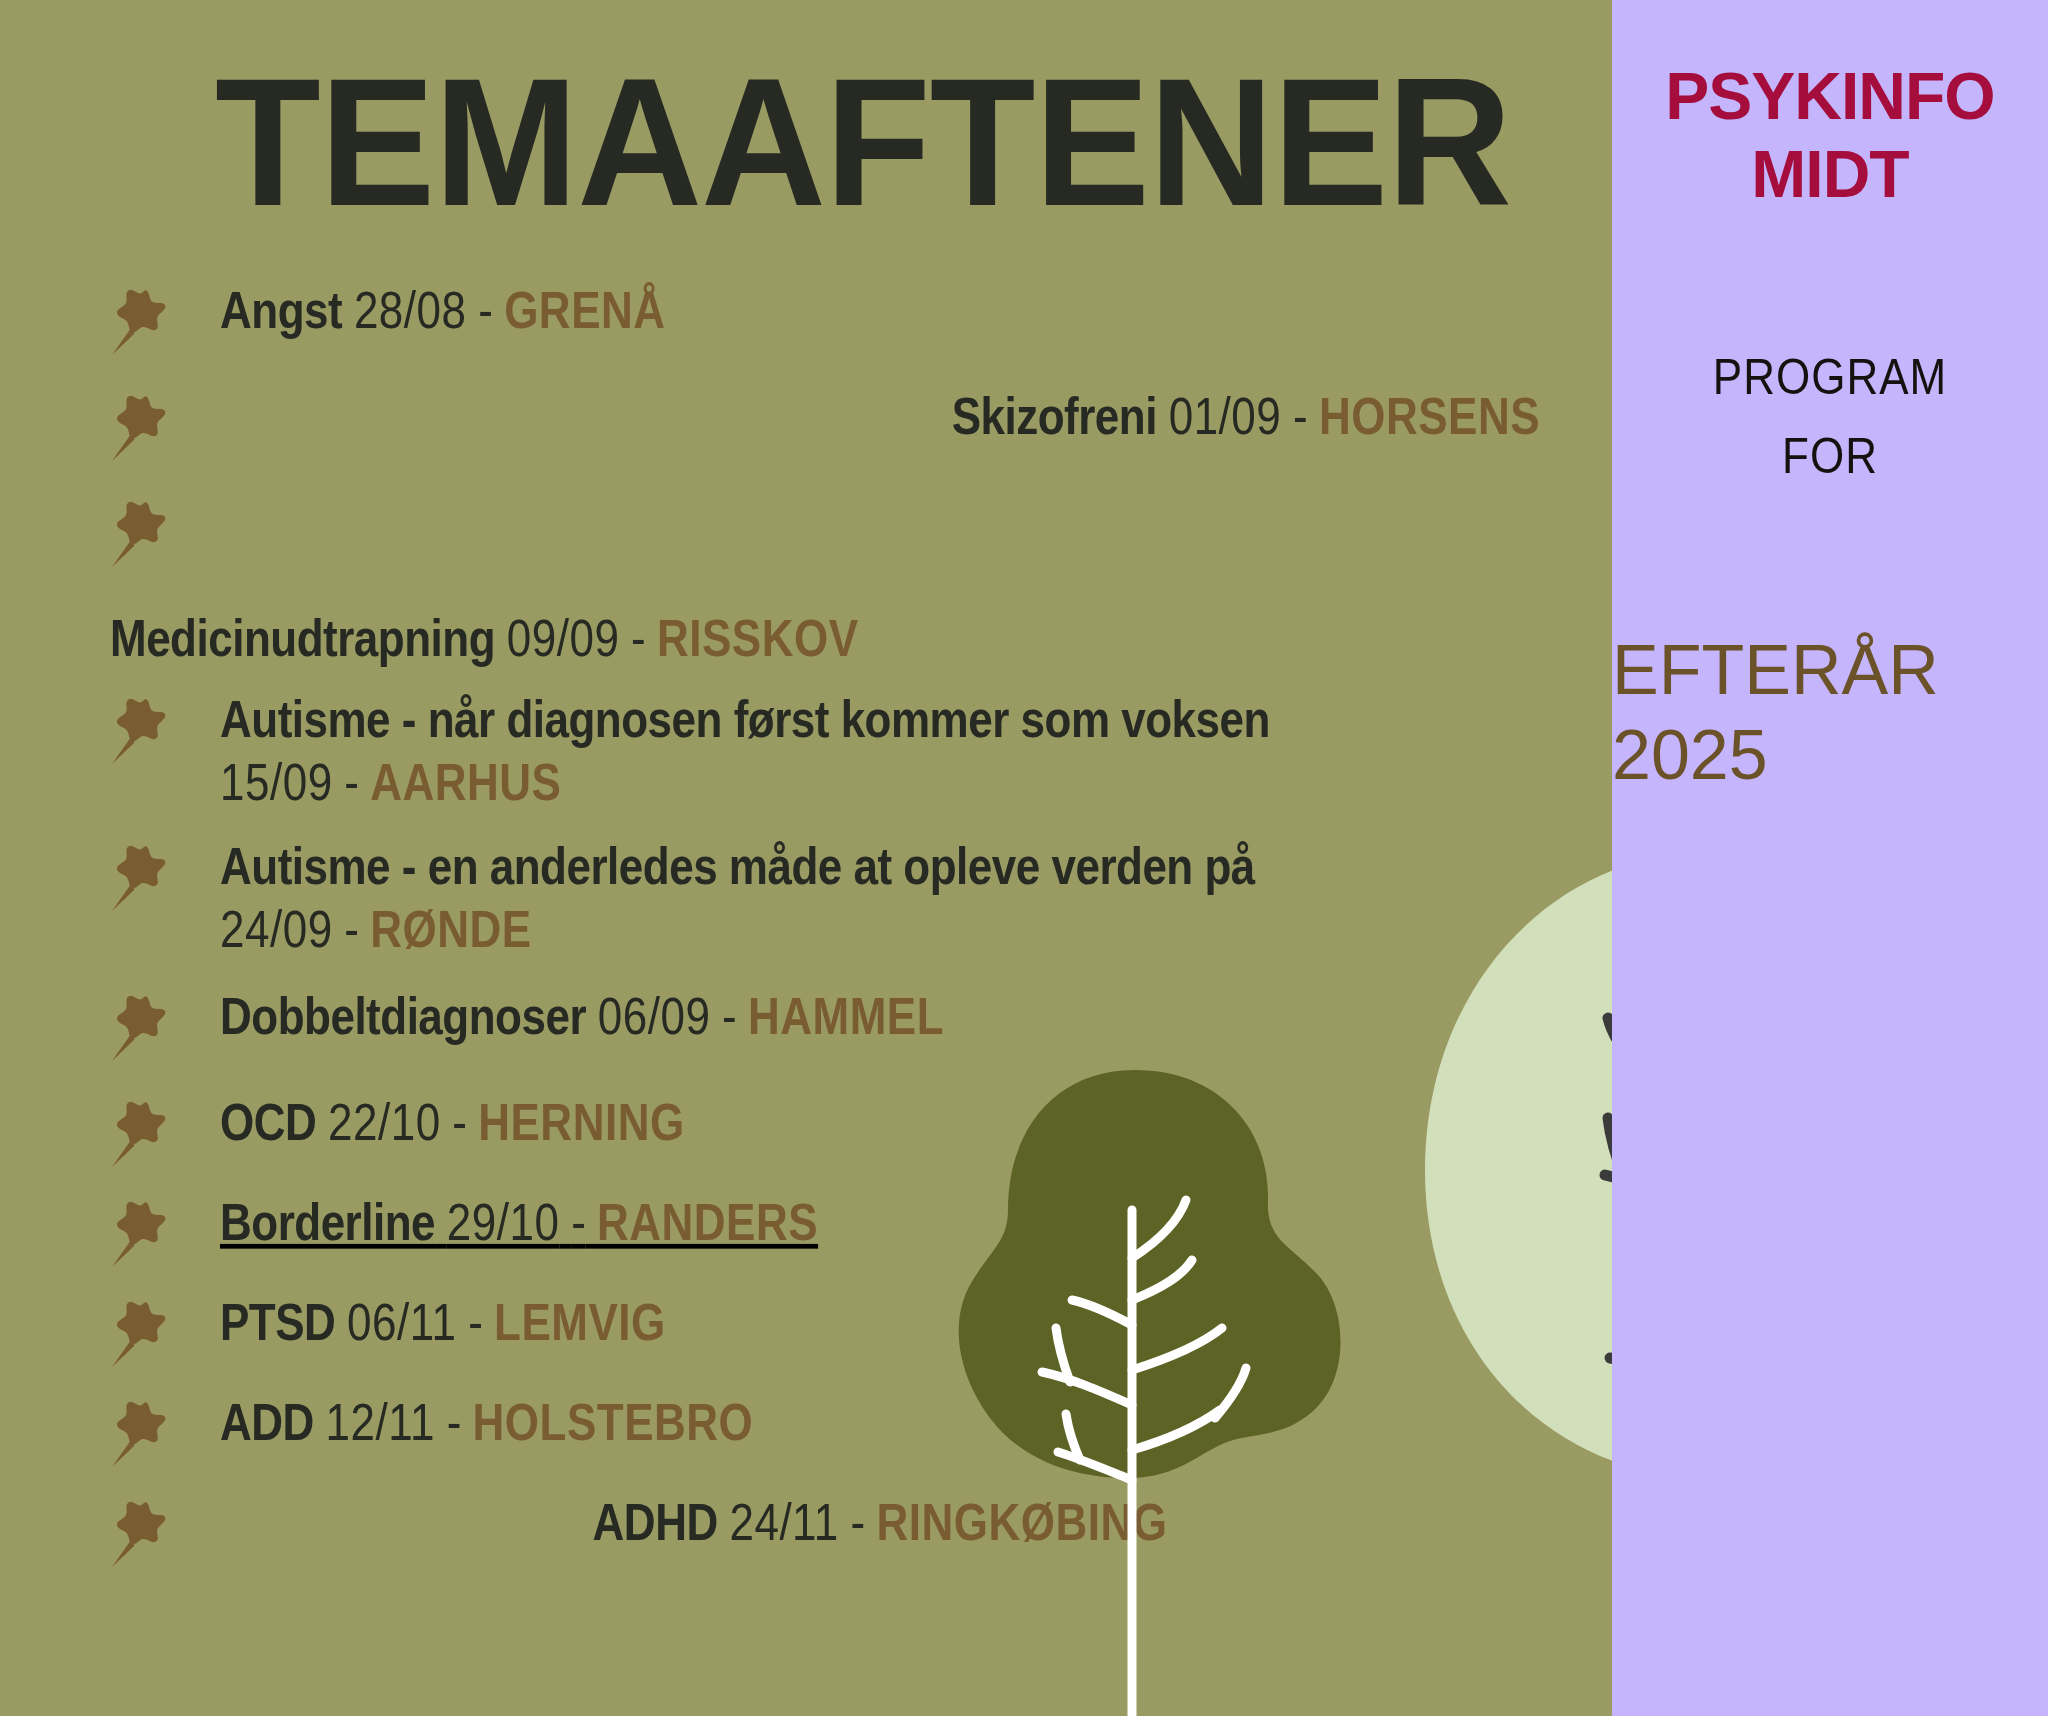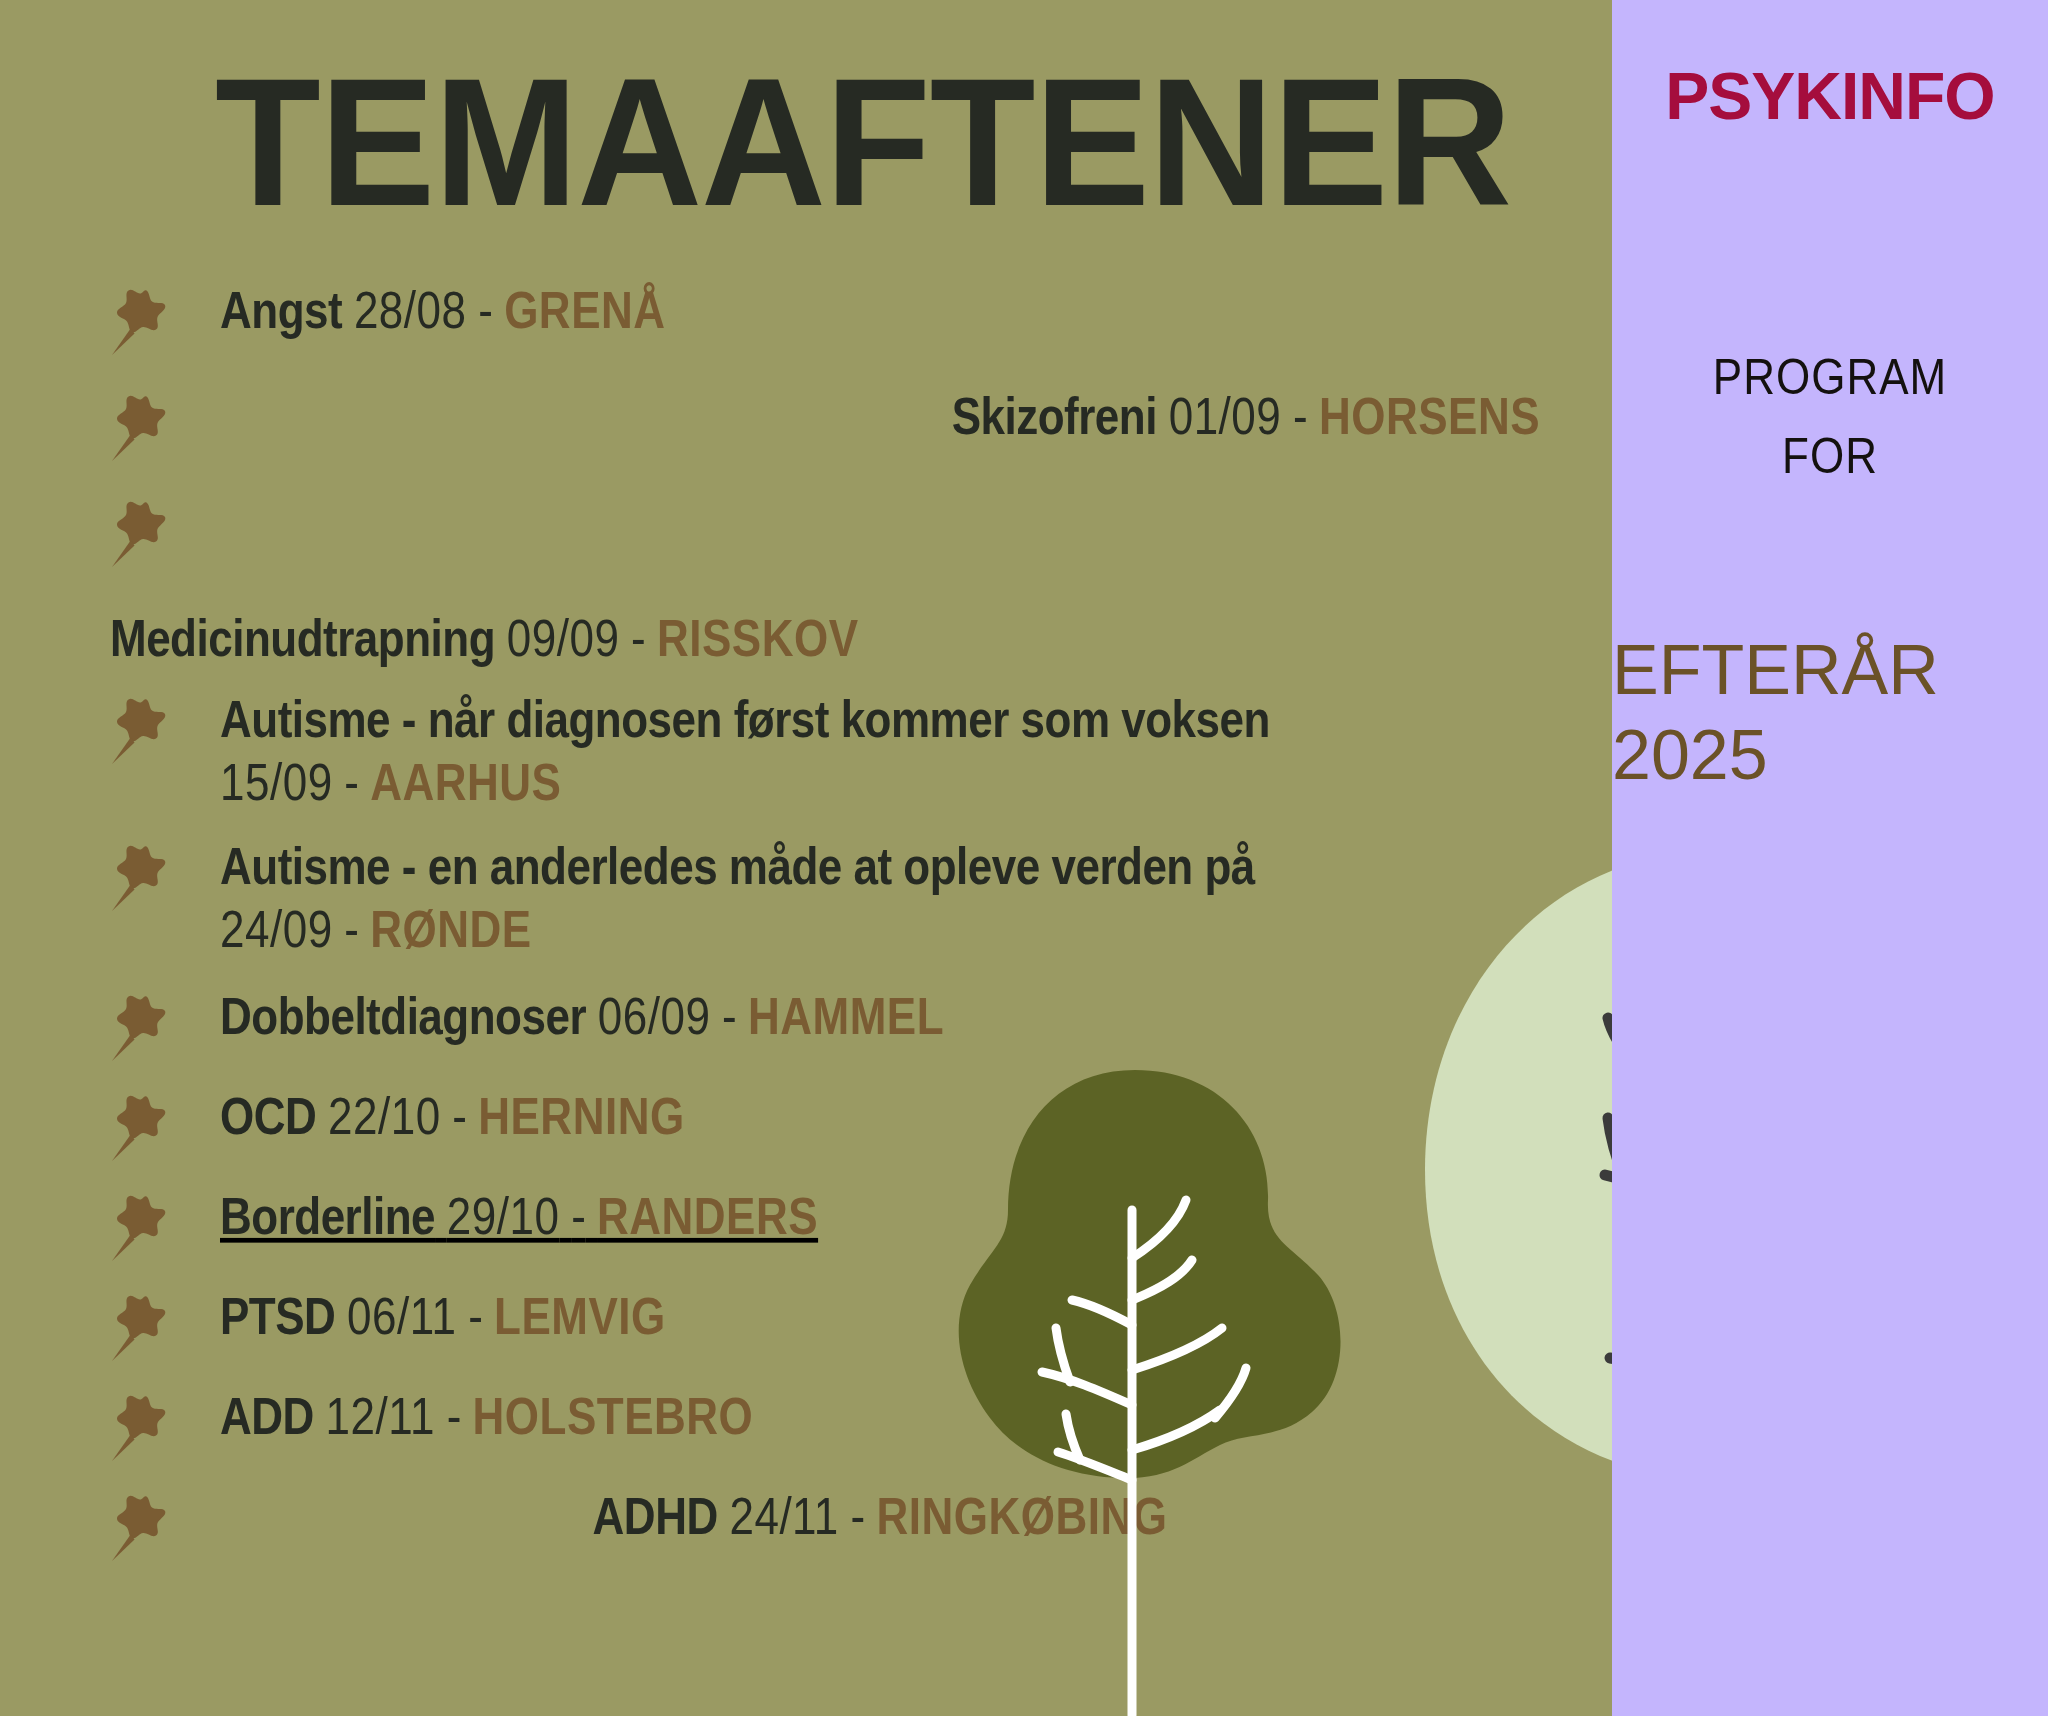--- a/index.html
+++ b/index.html
@@ -59,21 +59,21 @@
   .date{font-weight:400;letter-spacing:0.5px;}
   .dash{font-weight:400;color:#262a23;}
   .city{font-weight:700;color:#7a5c33;letter-spacing:0.5px;}
   
   .r0{margin-top:0px;}
   .r1{margin-top:28px;text-align:right;}
   .r2{margin-top:28px;flex-direction:column;}
   .r3{margin-top:28px;}
   .r4{margin-top:42px;}
   .r5{margin-top:44px;}
-  .r6{margin-top:22px;}
+  .r6{margin-top:28px;}
   .r7{margin-top:22px;text-decoration:underline;}
   .r8{margin-top:22px;}
   .r9{margin-top:22px;}
   .r10{margin-top:22px;text-align:center;}
 
   
   .right-panel{
     position:absolute;left:1612px;top:0;width:436px;height:1716px;background:#c4b5fd;
   }
   .brand{
@@ -329,20 +329,21 @@
       <path d="M295 358 C312 338 322 322 326 308"></path>
       <path d="M212 420 C182 408 158 398 138 392"></path>
       <path d="M160 400 C152 382 148 368 146 354"></path>
     </g>
   </svg>
 
   <div class="right-panel">
 
     <div class="brand">
       <span>PSYKINFO</span>
+      <span class="line2">MIDT</span>
     </div>
 
     <div class="program-for">
       <div>PROGRAM</div>
       <div>FOR</div>
     </div>
 
     <div class="season">
       <div>EFTERÅR</div>
       <div>2025</div>

